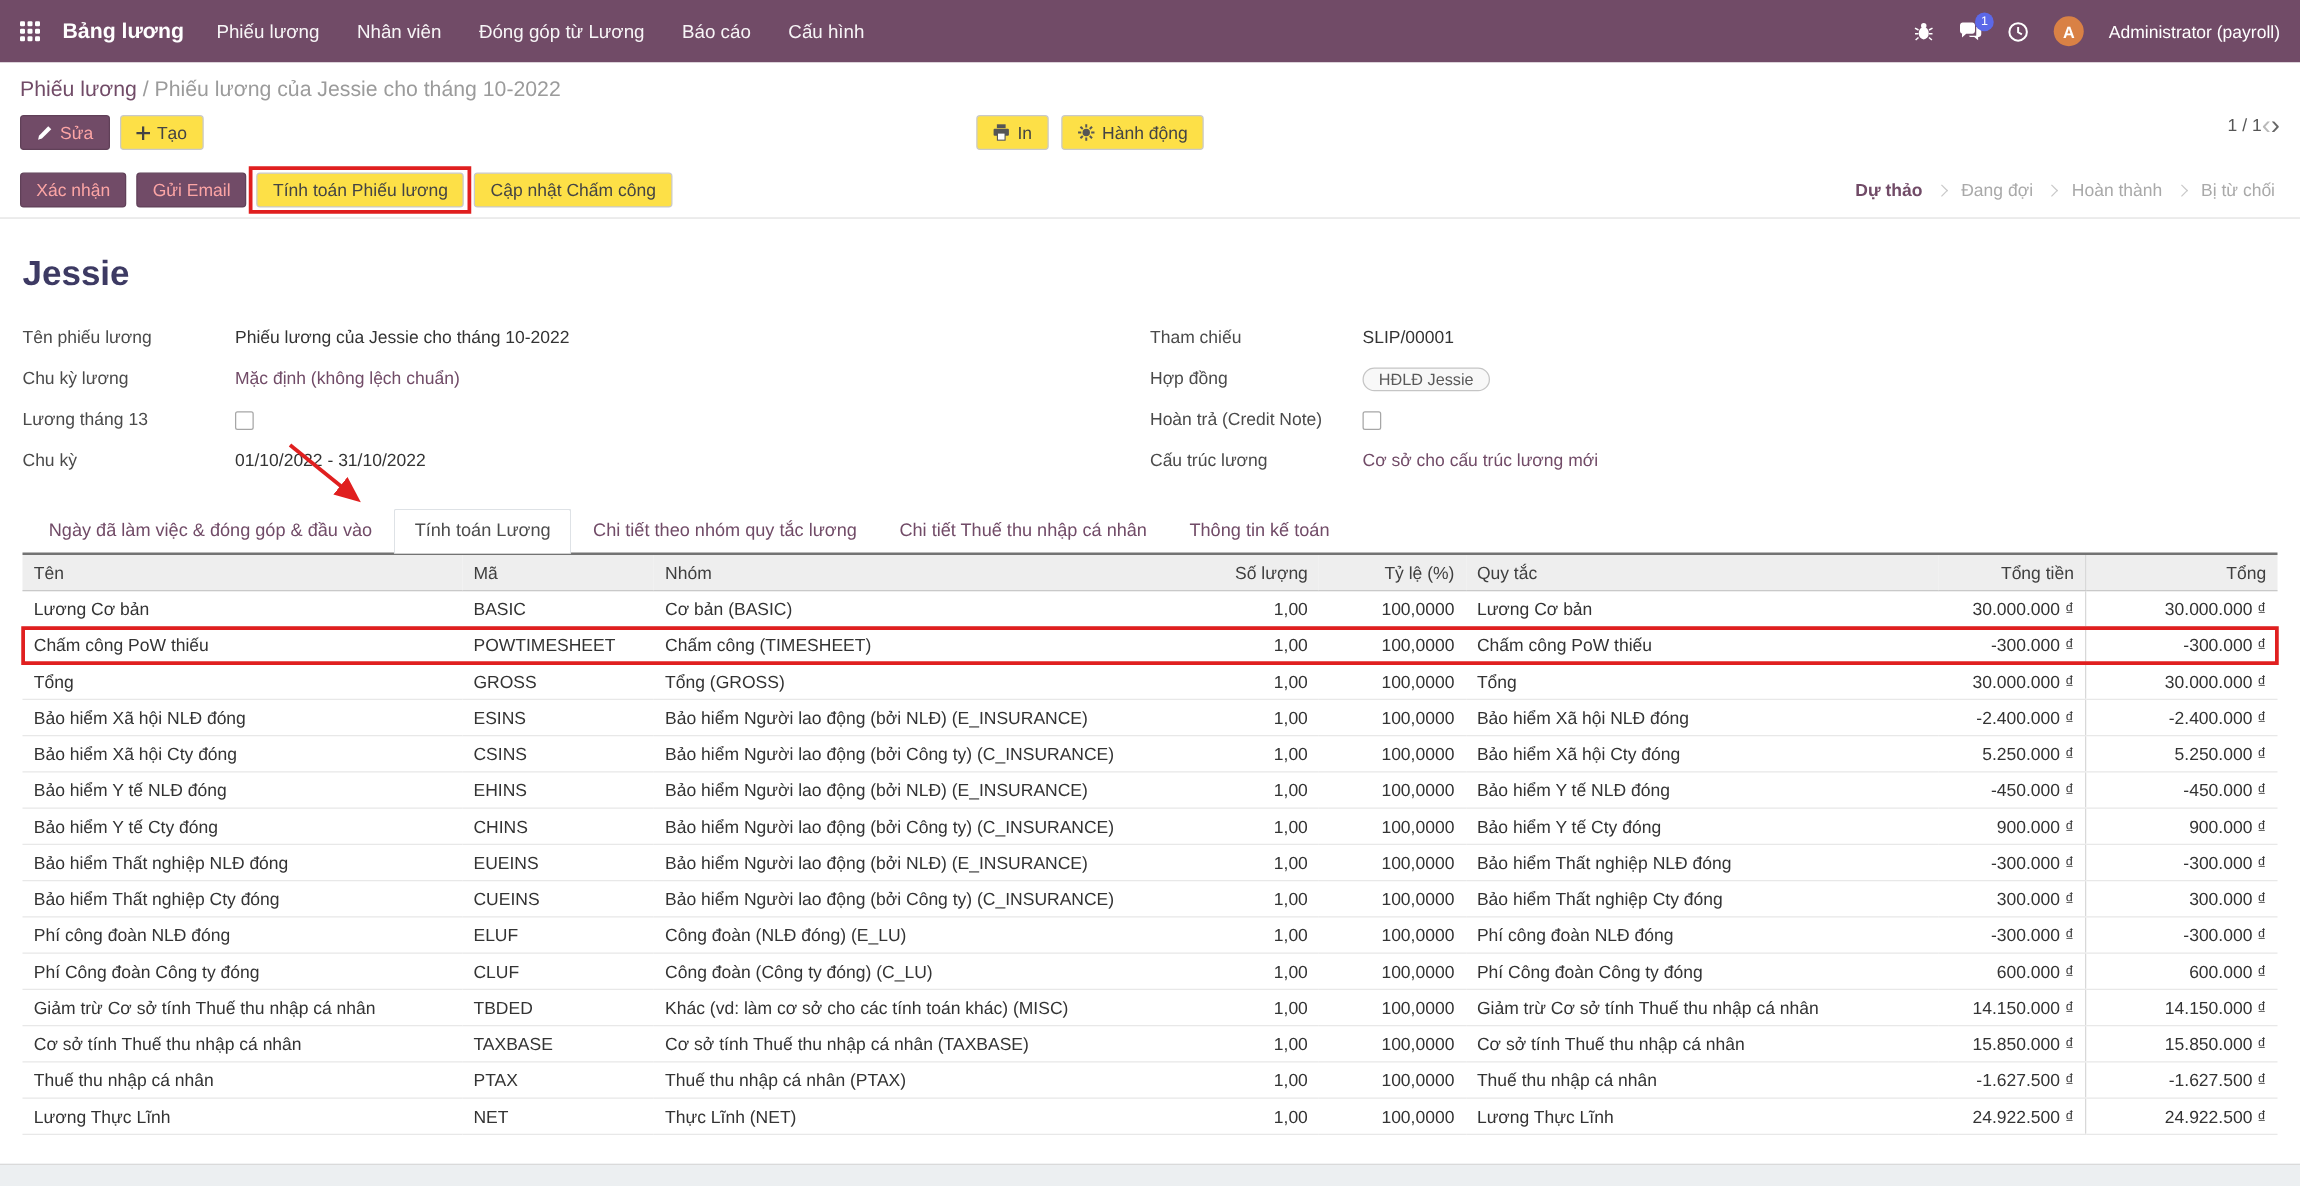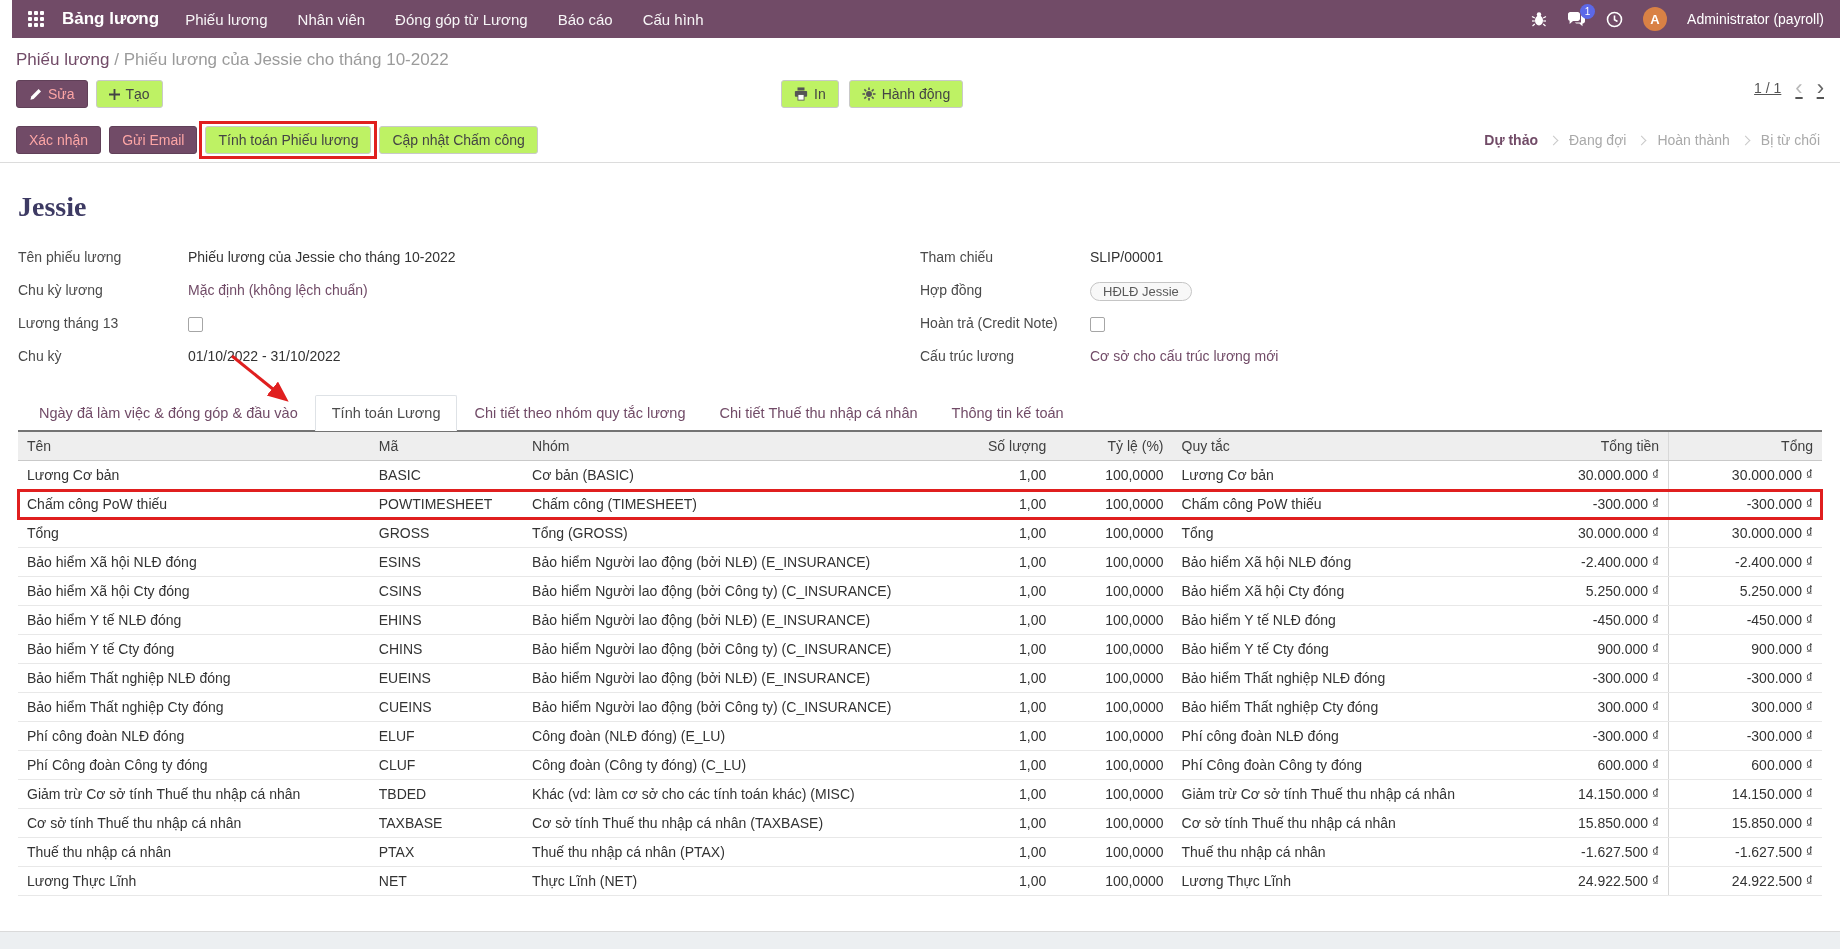--- a/index.html
+++ b/index.html
@@ -1,22 +1,22 @@
 <!DOCTYPE html>
 <html><head>
 <meta charset="utf-8">
 <style>
   * { margin:0; padding:0; box-sizing:border-box; }
   html,body { background:#e9e9ef; }
   body { font-family:"Liberation Sans","DejaVu Sans",sans-serif; }
   .screen { position:relative; width:1840px; height:949px; background:#fff; overflow:hidden; }
 
   
-  .navbar { height:38px; background:#714B67; color:#fff; display:flex; align-items:center;
-            justify-content:space-between; padding:0 16px; font-size:15px;margin-left:12px; }
+  .navbar { height:50px; background:#714B67; color:#fff; display:flex; align-items:center;
+            justify-content:space-between; padding:0 16px; font-size:15px; }
   .nav-left { display:flex; align-items:center; gap:26px; height:100%; }
   .grid-icon { display:grid; grid-template-columns:repeat(3,4px); grid-gap:2px; cursor:pointer; }
   .grid-icon i { width:4px; height:4px; background:#fff; border-radius:1px; display:block; }
   .app-name { font-weight:bold; font-size:17px; margin-left:-8px; cursor:pointer; }
   .nav-menus { display:flex; align-items:center; gap:30px; }
   .nav-item { color:#fff; cursor:pointer; opacity:.95; }
   .nav-right { display:flex; align-items:center; gap:20px; }
   .nav-ico { position:relative; display:flex; align-items:center; cursor:pointer; }
   .badge { position:absolute; top:-7px; right:-9px; background:#5c68e8; color:#fff; font-size:10px;
            min-width:15px; height:15px; line-height:15px; border-radius:8px; text-align:center; padding:0 3px; }
@@ -28,43 +28,43 @@
   .control-panel { background:#fff; padding:12px 16px 0 16px; }
   .breadcrumb { font-size:17px; margin-bottom:10px; }
   .breadcrumb a { color:#714B67; text-decoration:none; cursor:pointer; }
   .breadcrumb .sep, .breadcrumb .current { color:#9b9b9b; }
   .cp-buttons { position:relative; display:flex; align-items:flex-start; justify-content:space-between;
                 padding-bottom:10px; }
   .btn { display:inline-flex; align-items:center; gap:6px; font-size:14px; padding:5px 12px;
          border-radius:3px; border:1px solid transparent; cursor:pointer; background:#fff;
          font-family:inherit; }
   .btn-primary { background:#714B67; border-color:#604058; color:#fca5a5; }
-  .btn-secondary { background:#bef264; border-color:#c9c9c9; color:#444; }
+  .btn-secondary { background:#fde047; border-color:#c9c9c9; color:#444; }
   .cp-left { display:flex; gap:8px; }
   .cp-center { position:absolute; left:765px; top:0; display:flex; gap:10px; }
-  .cp-right { display:flex; gap:14px; color:#555; font-size:14px;text-decoration:underline; }
+  .cp-right { display:flex; color:#555; font-size:14px; }
   .pager-btn { font-size:22px; line-height:16px; color:#666; cursor:pointer; }
   .pager-btn.dim { color:#b9b9b9; }
 
   
   .statusbar { display:flex; align-items:center; justify-content:space-between;
                padding:8px 16px; border-bottom:1px solid #dcdcdc; background:#fff;gap:12px; }
   .sb-left { display:flex; gap:8px; align-items:center; }
   .sb-right { display:flex; align-items:center; padding-right:4px; }
   .state { font-size:14px; color:#a9a9a9; cursor:pointer; }
   .state.active { color:#714B67; font-weight:bold; }
   .sb-sep { display:inline-block; width:7px; height:7px; border-top:1px solid #c9c9c9;
             border-right:1px solid #c9c9c9; transform:rotate(45deg); margin:0 12px; }
   .annot-outline { position:relative; }
   .annot-outline::after { content:''; position:absolute; left:-7px; right:-7px; top:-6px; bottom:-6px;
                           border:3px solid #e01f1f; pointer-events:none; }
 
   
   .sheet { background:#fff; padding:28px 18px 0 18px; }
-  .sheet-title { font-size:28px; font-weight:bold; color:#3d3a63; margin-bottom:24px;font-family:Liberation Serif, serif; }
+  .sheet-title { font-size:28px; font-weight:bold; color:#3d3a63; margin-bottom:24px; }
   .fields { display:flex; }
   .fcol { width:50%; }
   .field-row { display:flex; min-height:33px; align-items:flex-start; }
   .field-label { width:170px; flex:0 0 170px; color:#4a4a4a; font-size:14px; padding-top:2px; }
   .field-value { font-size:14px; color:#333; padding-top:2px; }
   .field-value a { color:#714B67; text-decoration:none; cursor:pointer; }
   .checkbox { display:inline-block; width:15px; height:15px; border:1px solid #a6a6a6; border-radius:2px;
               background:#fff; cursor:pointer; margin-top:2px; }
   .badge-pill { display:inline-block; border:1px solid #c5c5c5; border-radius:11px; background:#f8f8f8;
                 color:#5a5a5a; font-size:13px; padding:1px 12px; cursor:pointer; }

